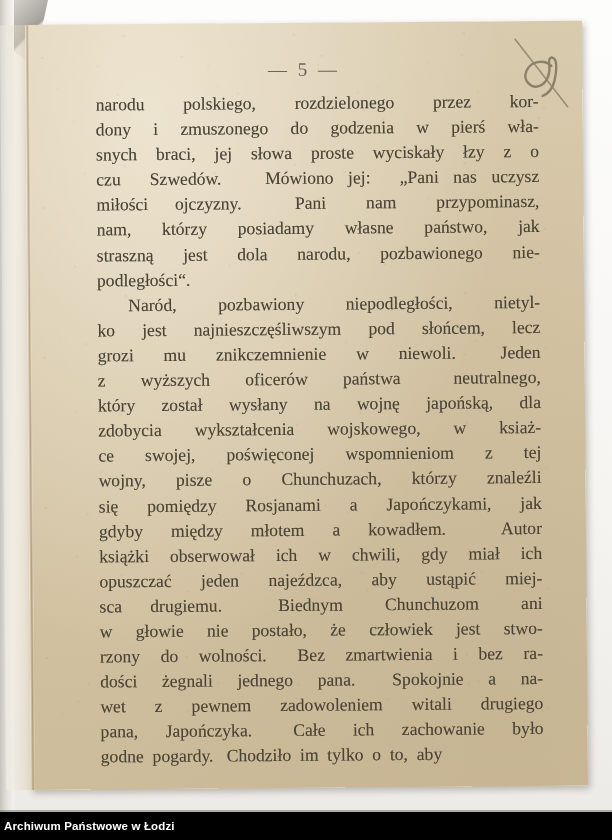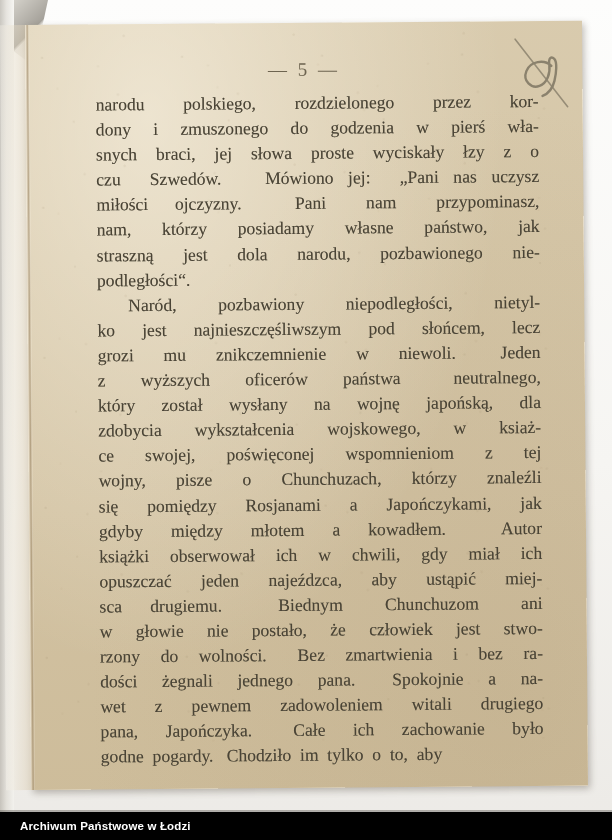--- a/index.html
+++ b/index.html
@@ -105,21 +105,21 @@
   .archive-bar{
     position:absolute;left:0;bottom:0;width:612px;height:28px;
     background:#000000;
     display:flex;align-items:center;
   }
   .archive-bar span{
     color:#ffffff;
     font-family:"Liberation Sans",sans-serif;
     font-size:11.5px;
     font-weight:700;
-    padding-left:20px;
+    padding-left:4px;
     letter-spacing:.15px;
   }
   .bar-hairline{
     position:absolute;left:0;bottom:28px;width:612px;height:2px;
     background:linear-gradient(180deg,rgba(120,116,108,.55),rgba(0,0,0,.25));
   }
 </style>
 </head>
 <body>
 

